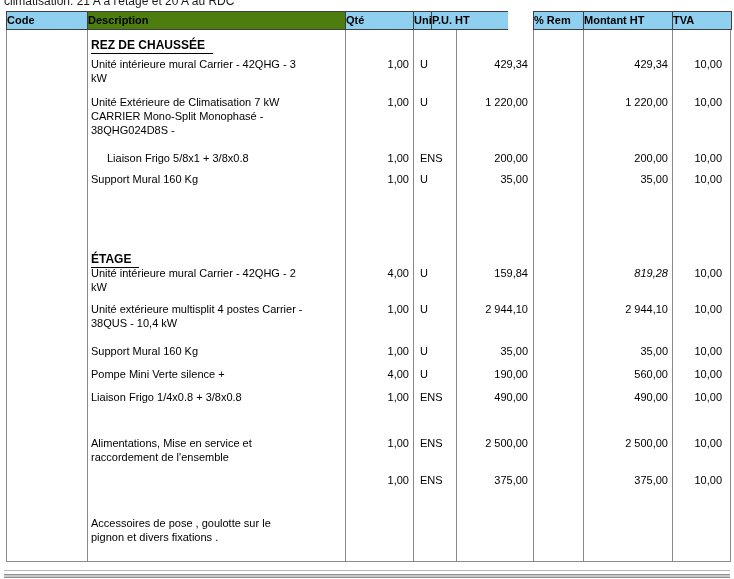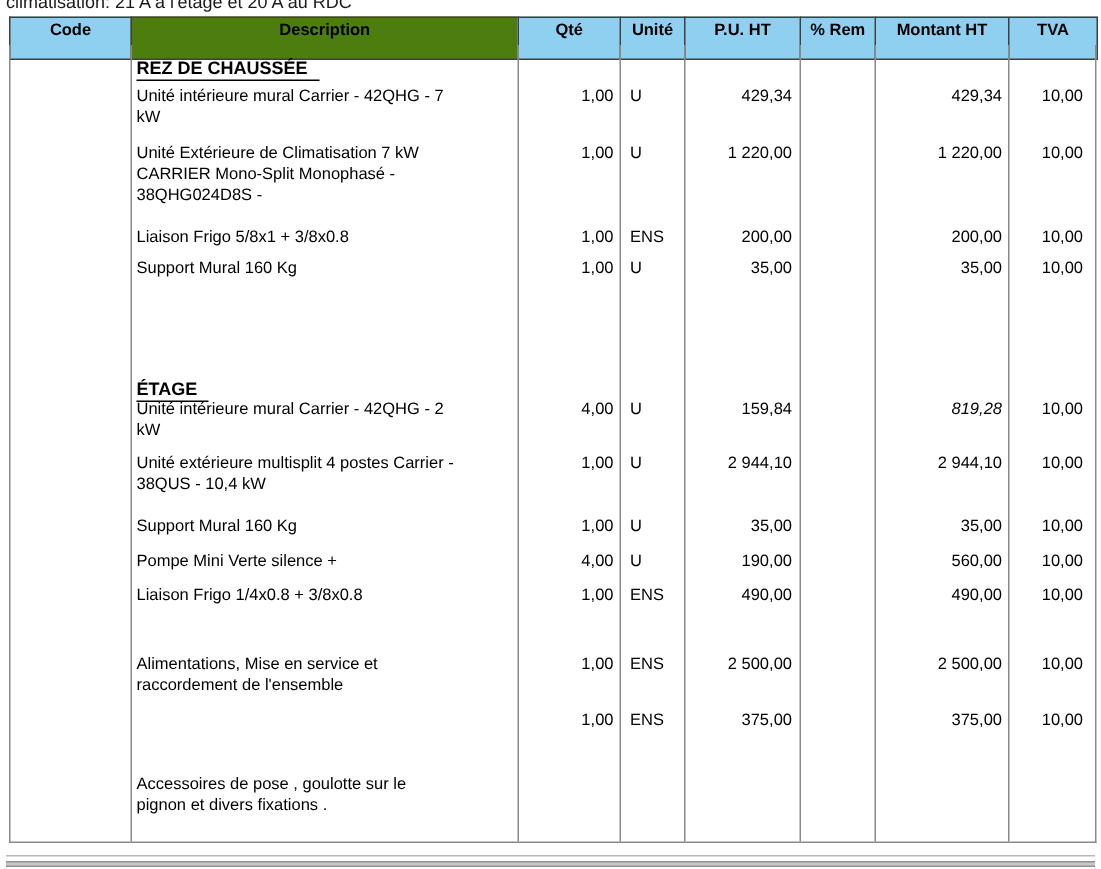--- a/index.html
+++ b/index.html
@@ -7,23 +7,23 @@
     position:relative;width:734px;height:579px;background:#ffffff;
     overflow:hidden;font-family:"Liberation Sans",sans-serif;color:#000;
   }
   .top-note{
     position:absolute;left:4px;top:-6px;font-size:12px;line-height:14px;color:#1a1a1a;
     white-space:nowrap;
   }
   .quote-table{position:absolute;left:6px;top:11px;width:725px;}
   .thead{position:relative;height:19px;}
   .th{
-    position:absolute;top:0;height:29px;box-sizing:border-box;
+    position:absolute;top:0;height:19px;box-sizing:border-box;
     border:1px solid #3f3f3f;border-right:none;
-    font-size:11px;font-weight:bold;line-height:17px;text-align:center;
+    font-size:11px;font-weight:bold;line-height:17px;
   }
   .th:last-child{border-right:1px solid #3f3f3f;}
   .tbody{
     position:relative;height:532px;box-sizing:border-box;
     border-left:1px solid #8a8a8a;border-right:1px solid #8a8a8a;border-bottom:1px solid #8a8a8a;
   }
   .vline{position:absolute;top:0;bottom:0;width:1px;background:#8a8a8a;}
   .trow{position:absolute;left:0;width:100%;}
   .cell{position:absolute;top:0;box-sizing:border-box;font-size:11px;line-height:14px;}
   .cell-desc{white-space:pre-line;padding-left:3px;}
@@ -42,57 +42,57 @@
 <div class="page">
 
   <div class="top-note">climatisation: 21 A à l'étage et 20 A au RDC</div>
 
   <div class="quote-table">
     <div class="thead">
       <div class="th" style="left: 0px; width: 81px; background: rgb(143, 208, 240);">Code</div>
       <div class="th" style="left: 81px; width: 258px; background: #4d7c0f;">Description</div>
       <div class="th" style="left: 339px; width: 68px; background: rgb(143, 208, 240);">Qté</div>
       <div class="th" style="left: 407px; width: 43px; background: rgb(143, 208, 240);">Unité</div>
-      <div class="th" style="left: 450px; width: 77px; background: rgb(143, 208, 240);">P.U. HT</div>
+      <div class="th" style="left: 425px; width: 77px; background: rgb(143, 208, 240);">P.U. HT</div>
       <div class="th" style="left: 527px; width: 50px; background: rgb(143, 208, 240);">% Rem</div>
       <div class="th" style="left: 577px; width: 89px; background: rgb(143, 208, 240);">Montant HT</div>
       <div class="th" style="left: 666px; width: 60px; background: rgb(143, 208, 240);">TVA</div>
     </div>
     <div class="tbody" id="tbody">
         <div class="vline" style="left: 80px;"></div>
         <div class="vline" style="left: 338px;"></div>
         <div class="vline" style="left: 406px;"></div>
         <div class="vline" style="left: 449px;"></div>
         <div class="vline" style="left: 526px;"></div>
         <div class="vline" style="left: 576px;"></div>
         <div class="vline" style="left: 665px;"></div>
         <div class="trow" style="top: 8px;">
           <div class="cell cell-heading" style="left: 81px; width: 258px;"><span class="u">REZ DE CHAUSSÉE</span></div>
         </div>
         <div class="trow" style="top: 27px;">
-          <div class="cell cell-desc" style="left: 81px; width: 258px; padding-right: 4px;">Unité intérieure mural Carrier - 42QHG - 7
+          <div class="cell cell-desc" style="left: 81px; width: 258px; padding-right: 4px;">Unité intérieure mural Carrier - 42QHG - 3
 kW</div>
           <div class="cell num" style="left: 339px; width: 68px; padding-right: 5px;">1,00</div>
           <div class="cell" style="left: 407px; width: 43px; padding-left: 6px;">U</div>
           <div class="cell num" style="left: 450px; width: 77px; padding-right: 6px;">429,34</div>
           <div class="cell num" style="left: 577px; width: 89px; padding-right: 5px;">429,34</div>
           <div class="cell num" style="left: 666px; width: 59px; padding-right: 10px;">10,00</div>
         </div>
         <div class="trow" style="top: 65px;">
           <div class="cell cell-desc" style="left: 81px; width: 258px; padding-right: 4px;">Unité Extérieure de Climatisation 7 kW
 CARRIER Mono-Split Monophasé -
 38QHG024D8S -</div>
           <div class="cell num" style="left: 339px; width: 68px; padding-right: 5px;">1,00</div>
           <div class="cell" style="left: 407px; width: 43px; padding-left: 6px;">U</div>
           <div class="cell num" style="left: 450px; width: 77px; padding-right: 6px;">1 220,00</div>
           <div class="cell num" style="left: 577px; width: 89px; padding-right: 5px;">1 220,00</div>
           <div class="cell num" style="left: 666px; width: 59px; padding-right: 10px;">10,00</div>
         </div>
         <div class="trow" style="top: 121px;">
-          <div class="cell cell-desc" style="left: 81px; width: 258px; padding-right: 13px;">Liaison Frigo 5/8x1 + 3/8x0.8</div>
+          <div class="cell cell-desc" style="left: 97px; width: 258px; padding-right: 13px;">Liaison Frigo 5/8x1 + 3/8x0.8</div>
           <div class="cell num" style="left: 339px; width: 68px; padding-right: 5px;">1,00</div>
           <div class="cell" style="left: 407px; width: 43px; padding-left: 6px;">ENS</div>
           <div class="cell num" style="left: 450px; width: 77px; padding-right: 6px;">200,00</div>
           <div class="cell num" style="left: 577px; width: 89px; padding-right: 5px;">200,00</div>
           <div class="cell num" style="left: 666px; width: 59px; padding-right: 10px;">10,00</div>
         </div>
         <div class="trow" style="top: 142px;">
           <div class="cell cell-desc" style="left: 81px; width: 258px; padding-right: 4px;">Support Mural 160 Kg</div>
           <div class="cell num" style="left: 339px; width: 68px; padding-right: 5px;">1,00</div>
           <div class="cell" style="left: 407px; width: 43px; padding-left: 6px;">U</div>

